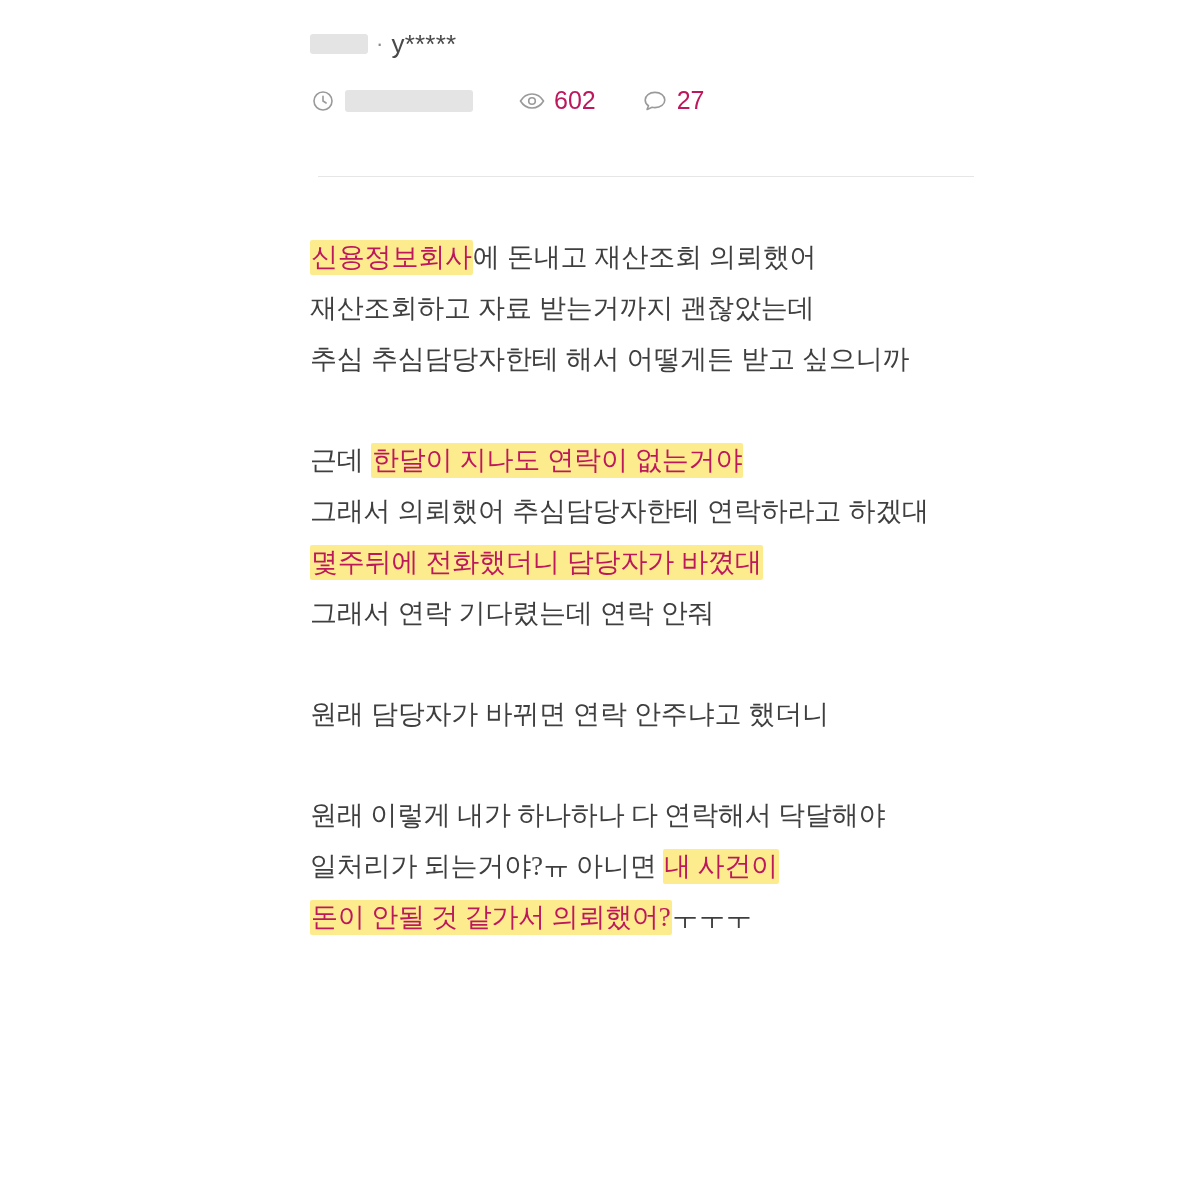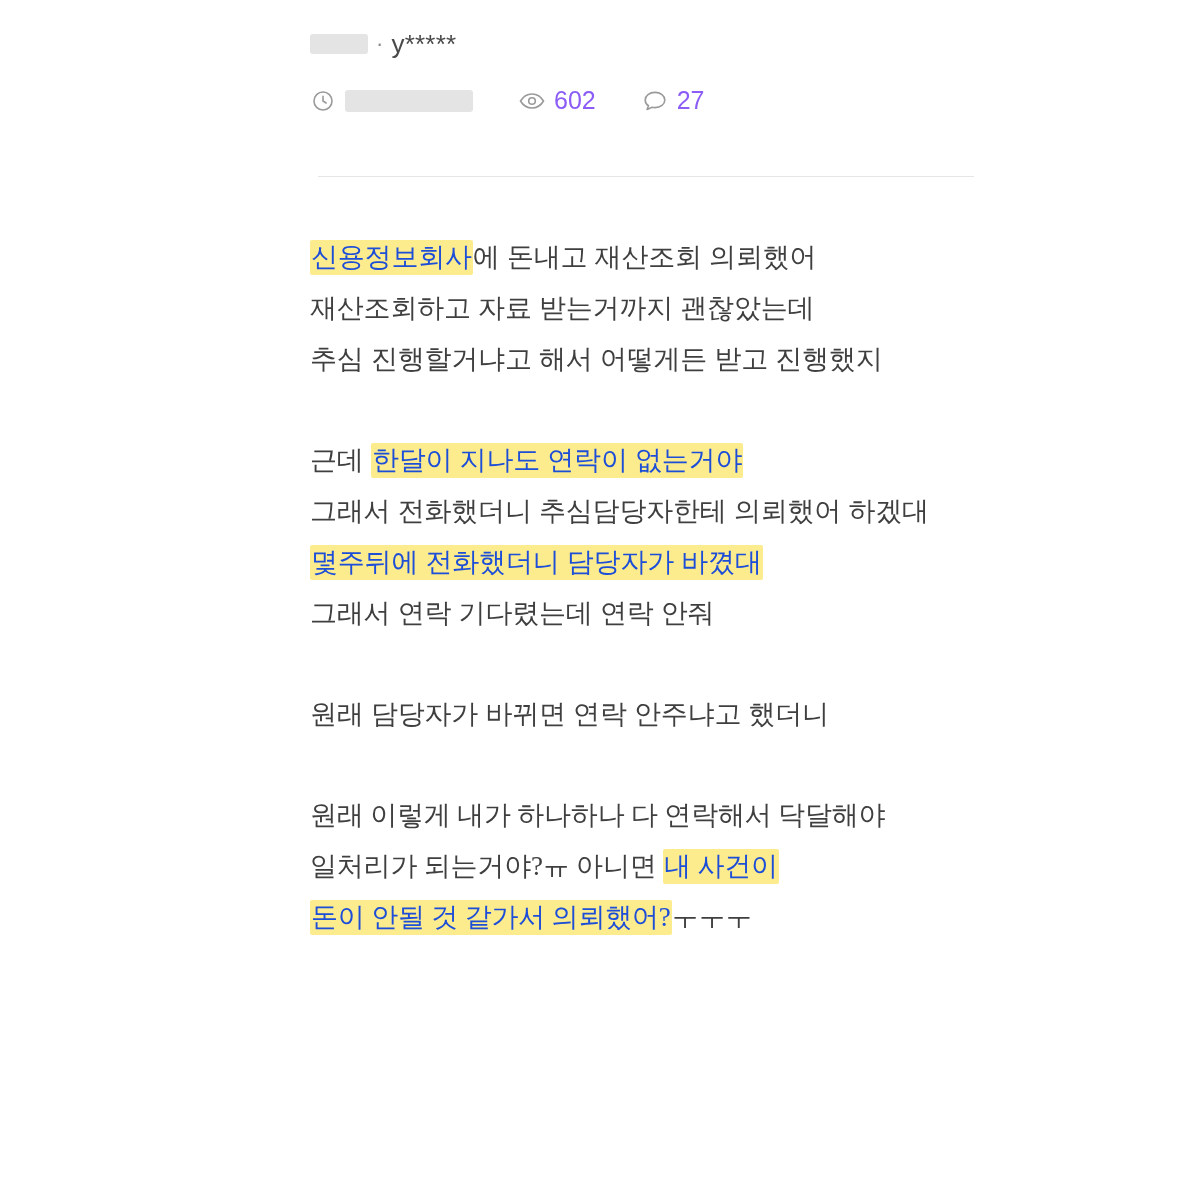--- a/index.html
+++ b/index.html
@@ -53,21 +53,21 @@
   }
   .author-name {
     color: #4a4a4a;
     font-size: 26px;
   }
   .meta-line {
     display: flex;
     align-items: center;
     margin-top: 22px;
     font-size: 25px;
-    color: #8b5cf6;
+    color: #be185d;
   }
   .meta-item {
     display: flex;
     align-items: center;
     margin-right: 46px;
   }
   .meta-item .glyph {
     display: inline-flex;
     align-items: center;
     justify-content: center;
@@ -106,21 +106,21 @@
   }
   .para {
     margin: 0 0 50px 0;
   }
   .para:last-child { margin-bottom: 0; font-family: Liberation Serif, serif; }
   .line {
     white-space: pre-wrap;
   }
   mark.hl {
     background: #fdec8e;
-    color: #1d4ed8;
+    color: #be185d;
     padding: 2px 1px 3px 1px;
     border-radius: 2px;
   }
 </style>
 </head>
 <body>
 
 <div class="page">
 
   <div class="post-header">
@@ -161,25 +161,25 @@
       </div>
     </div>
   </div>
 
   <div class="divider"></div>
 
   <div class="post-body">
       <div class="para">
         <div class="line"><mark class="hl">신용정보회사</mark><span>에 돈내고 재산조회 의뢰했어</span></div>
         <div class="line"><span>재산조회하고 자료 받는거까지 괜찮았는데</span></div>
-        <div class="line"><span>추심 진행할거냐고 해서 어떻게든 받고 진행했지</span></div>
+        <div class="line"><span>추심 추심담당자한테 해서 어떻게든 받고 싶으니까</span></div>
       </div>
       <div class="para">
         <div class="line"><span>근데 </span><mark class="hl">한달이 지나도 연락이 없는거야</mark></div>
-        <div class="line"><span>그래서 전화했더니 추심담당자한테 의뢰했어 하겠대</span></div>
+        <div class="line"><span>그래서 의뢰했어 추심담당자한테 연락하라고 하겠대</span></div>
         <div class="line"><mark class="hl">몇주뒤에 전화했더니 담당자가 바꼈대</mark></div>
         <div class="line"><span>그래서 연락 기다렸는데 연락 안줘</span></div>
       </div>
       <div class="para">
         <div class="line"><span>원래 담당자가 바뀌면 연락 안주냐고 했더니</span></div>
       </div>
       <div class="para">
         <div class="line"><span>원래 이렇게 내가 하나하나 다 연락해서 닥달해야</span></div>
         <div class="line"><span>일처리가 되는거야?ㅠ 아니면 </span><mark class="hl">내 사건이</mark></div>
         <div class="line"><mark class="hl">돈이 안될 것 같가서 의뢰했어?</mark><span>ㅜㅜㅜ</span></div>

